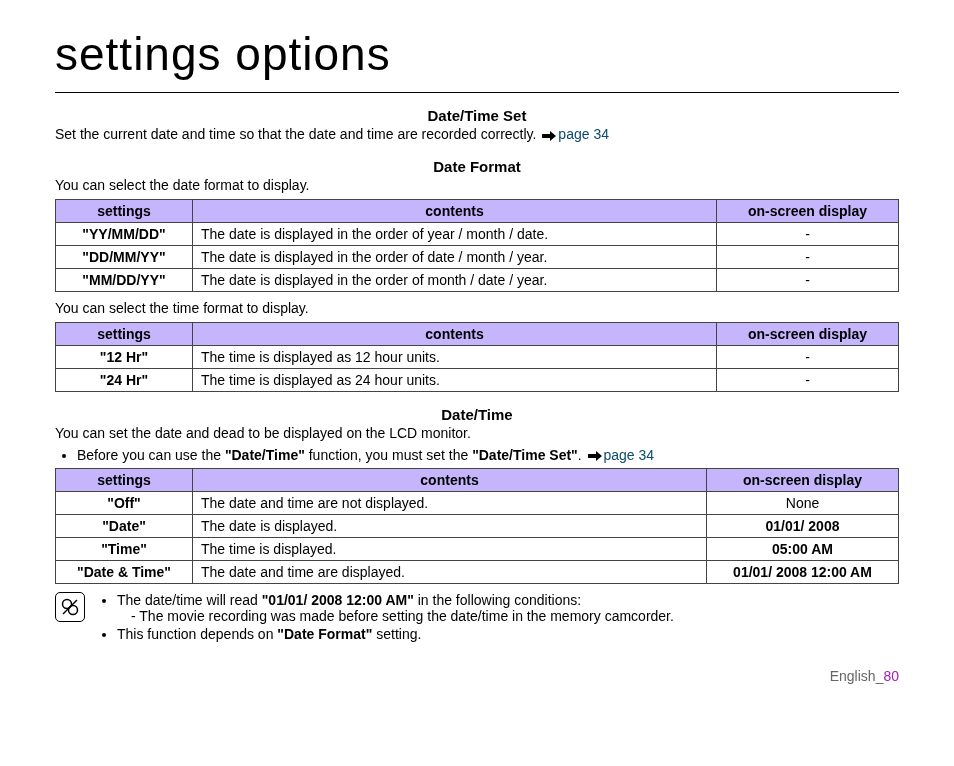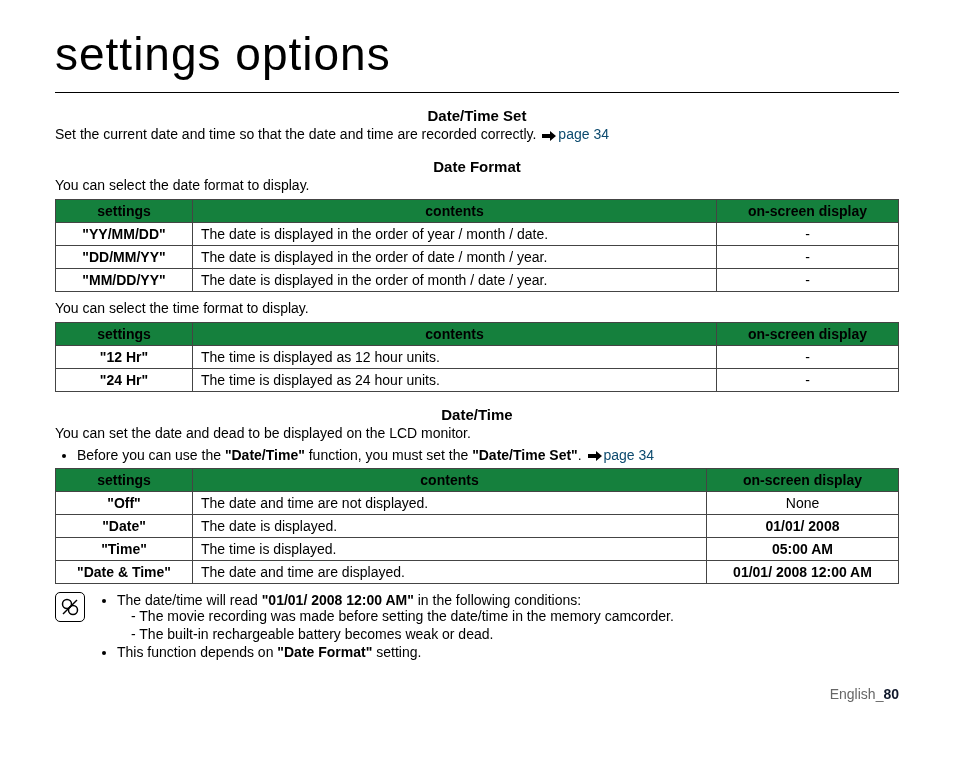--- a/index.html
+++ b/index.html
@@ -41,21 +41,21 @@
     width: 100%;
     margin-bottom: 8px;
     font-size: 14px;
   }
   table.opt th, table.opt td {
     border: 1px solid #444;
     padding: 3px 8px;
     vertical-align: middle;
   }
   table.opt th {
-    background: #15803d;
+    background: #c4b5fd;
     font-weight: bold;
     text-align: center;
   }
   table.opt td.col-set {
     font-weight: bold;
     white-space: nowrap;
     text-align: center;
   }
   table.opt td.col-osd {
     text-align: center;
@@ -88,21 +88,21 @@
   .note-body ul { margin: 0; padding-left: 20px; }
   .note-body ul li { margin-bottom: 2px; }
   .note-body ul ul { list-style: none; padding-left: 14px; }
   .note-body ul ul li::before { content: "- "; }
   .footer {
     text-align: right;
     font-size: 14px;
     margin-top: 24px;
     color: #666;
   }
-  .footer .pn { font-weight: bold; color: #0f172a; }
+  .footer .pn { font-weight: normal; color: #a21caf; }
   b.inlineb { font-weight: bold; }
   .arrow-tag { display:inline-block; vertical-align:middle; margin:0 2px; }
 </style>
 </head>
 <body>
 
 <div class="page">
 
   <h1 class="page-title">settings options</h1>
 
@@ -219,21 +219,20 @@
         <circle cx="7" cy="7" r="4.5" stroke="#000" stroke-width="1.5" fill="none"></circle>
         <circle cx="13" cy="13" r="4.5" stroke="#000" stroke-width="1.5" fill="none"></circle>
       </svg>
     </div>
     <div class="note-body">
       <ul>
         <li>
           <span>The date/time will read </span><b class="inlineb">"01/01/ 2008 12:00 AM"</b><span> in the following conditions:</span>
           <ul>
             <li>The movie recording was made before setting the date/time in the memory camcorder.</li>
-            <li>The built-in rechargeable battery becomes weak or dead.</li>
           </ul>
         </li>
         <li>
           <span>This function depends on </span><b class="inlineb">"Date Format"</b><span> setting.</span>
         </li>
       </ul>
     </div>
   </div>
 
   <div class="footer">

